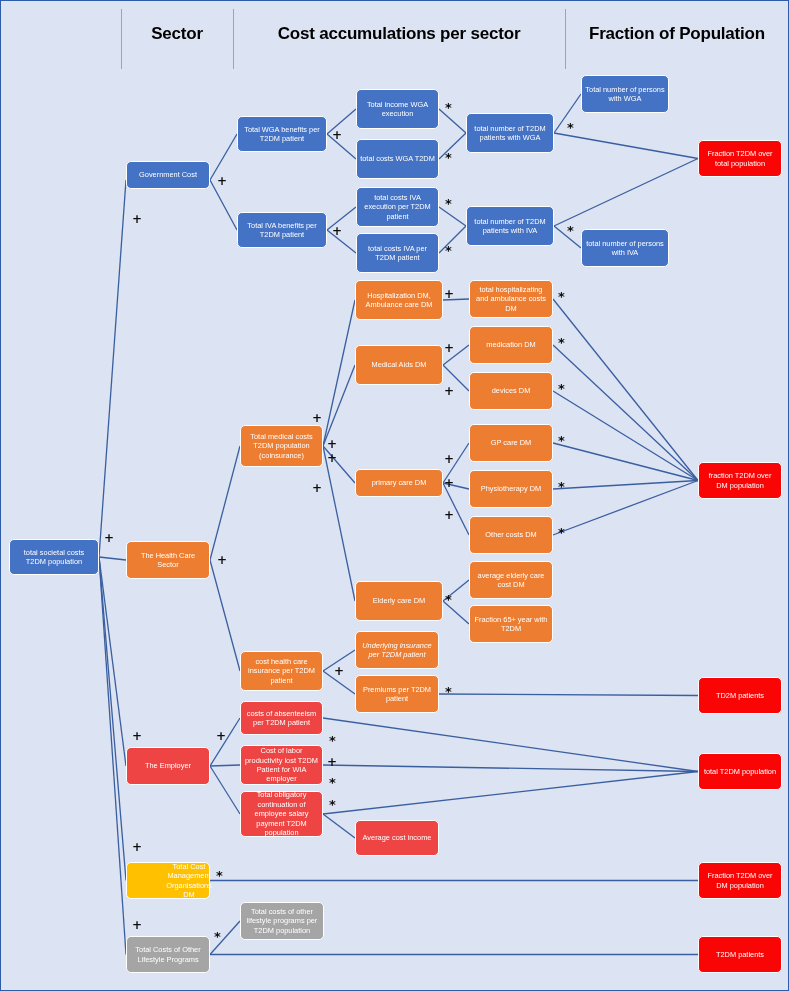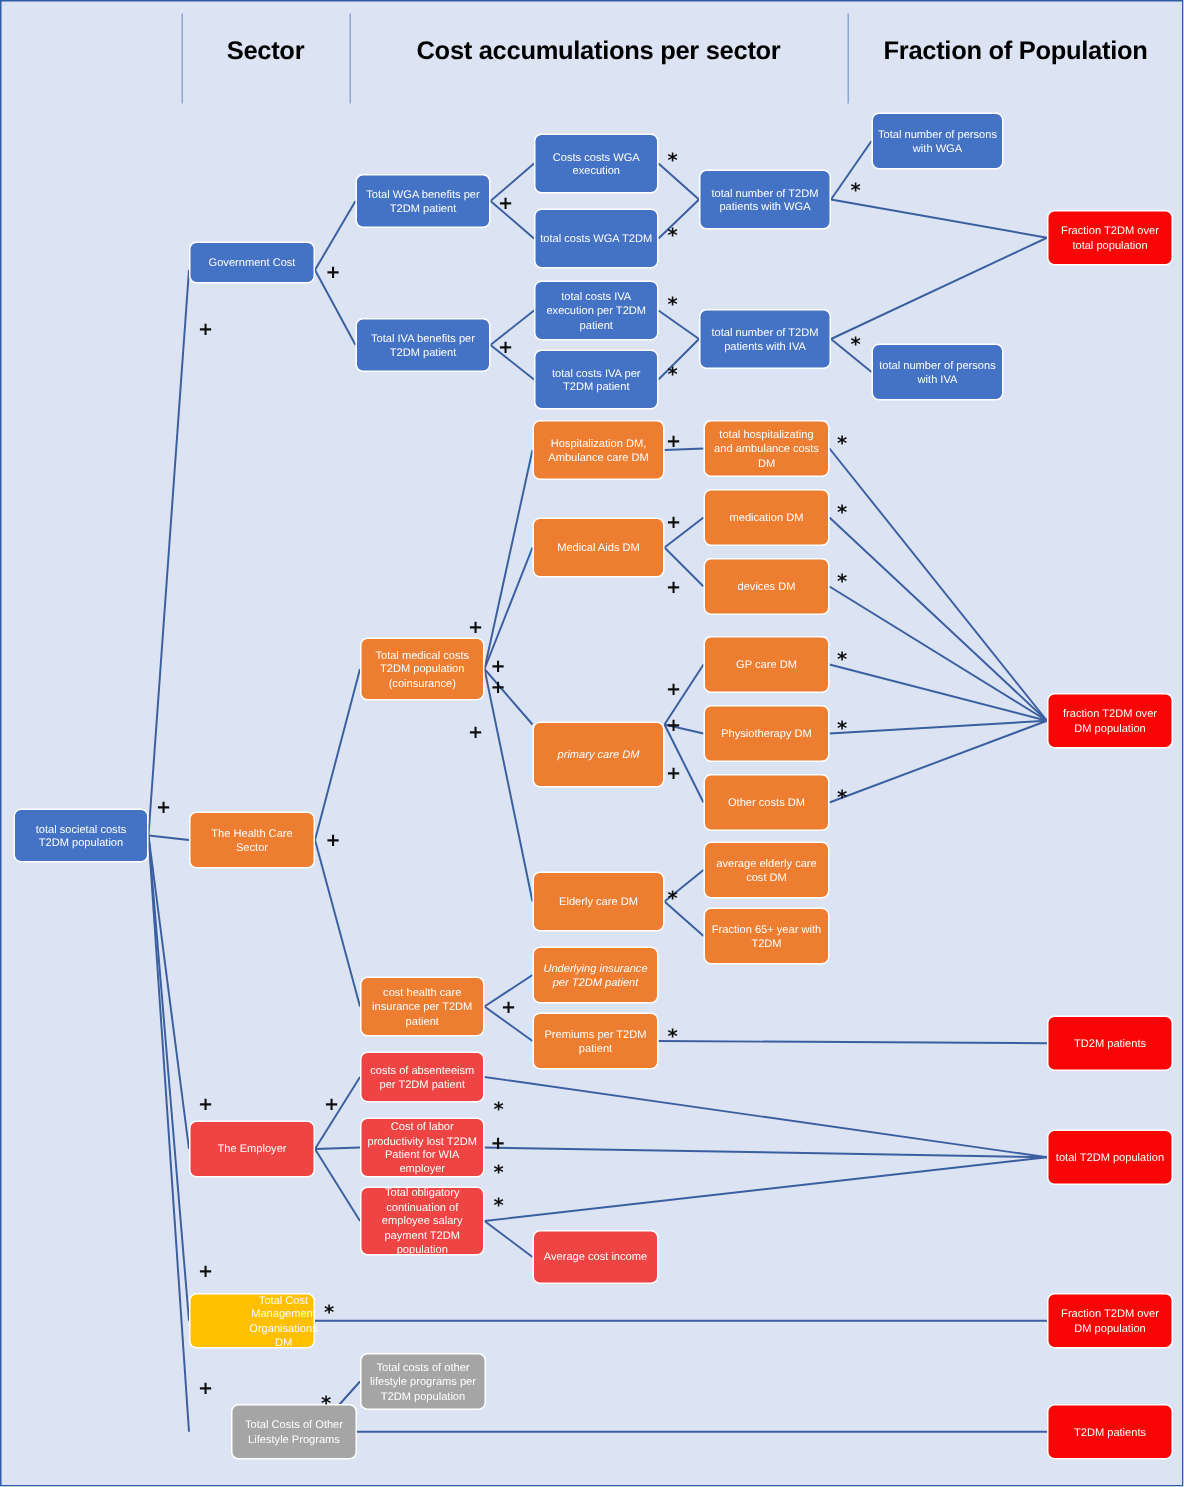--- a/index.html
+++ b/index.html
@@ -132,21 +132,21 @@
       <div class="node blue" style="left: 125px; top: 160px; width: 84px; height: 28px;">
         <span>Government Cost</span>
       </div>
       <div class="node blue" style="left: 236px; top: 115px; width: 90px; height: 36px;">
         <span>Total WGA benefits per T2DM patient</span>
       </div>
       <div class="node blue" style="left: 236px; top: 211px; width: 90px; height: 36px;">
         <span>Total IVA benefits per T2DM patient</span>
       </div>
       <div class="node blue" style="left: 355px; top: 88px; width: 83px; height: 40px;">
-        <span>Costs costs WGA execution</span>
+        <span>Total income WGA execution</span>
       </div>
       <div class="node blue" style="left: 355px; top: 138px; width: 83px; height: 40px;">
         <span>total costs WGA T2DM</span>
       </div>
       <div class="node blue" style="left: 355px; top: 186px; width: 83px; height: 40px;">
         <span>total costs IVA execution per T2DM patient</span>
       </div>
       <div class="node blue" style="left: 355px; top: 232px; width: 83px; height: 40px;">
         <span>total costs IVA per T2DM patient</span>
       </div>
@@ -170,21 +170,21 @@
       </div>
       <div class="node orange" style="left: 239px; top: 424px; width: 83px; height: 42px;">
         <span>Total medical costs T2DM population (coinsurance)</span>
       </div>
       <div class="node orange" style="left: 354px; top: 279px; width: 88px; height: 40px;">
         <span>Hospitalization DM, Ambulance care DM</span>
       </div>
       <div class="node orange" style="left: 354px; top: 344px; width: 88px; height: 40px;">
         <span>Medical Aids DM</span>
       </div>
-      <div class="node orange" style="left: 354px; top: 480px; width: 88px; height: 44px; font-style: italic;">
+      <div class="node orange" style="left: 354px; top: 468px; width: 88px; height: 28px;">
         <span>primary care DM</span>
       </div>
       <div class="node orange" style="left: 354px; top: 580px; width: 88px; height: 40px;">
         <span>Elderly care DM</span>
       </div>
       <div class="node orange" style="left: 239px; top: 650px; width: 83px; height: 40px;">
         <span>cost health care insurance per T2DM patient</span>
       </div>
       <div class="node orange" style="left: 468px; top: 279px; width: 84px; height: 38px;">
         <span>total hospitalizating and ambulance costs DM</span>
@@ -239,21 +239,21 @@
       </div>
       <div class="node red" style="left: 697px; top: 752px; width: 84px; height: 37px;">
         <span>total T2DM population</span>
       </div>
       <div class="node yellow" style="left: 125px; top: 861px; width: 84px; height: 37px; padding-left: 45px;">
         <span>Total Cost Management Organisations DM</span>
       </div>
       <div class="node red" style="left: 697px; top: 861px; width: 84px; height: 37px;">
         <span>Fraction T2DM over DM population</span>
       </div>
-      <div class="node gray" style="left: 125px; top: 935px; width: 84px; height: 37px; margin-left: 28px;">
+      <div class="node gray" style="left: 125px; top: 935px; width: 84px; height: 37px;">
         <span>Total Costs of Other Lifestyle Programs</span>
       </div>
       <div class="node gray" style="left: 239px; top: 901px; width: 84px; height: 38px;">
         <span>Total costs of other lifestyle programs per T2DM population</span>
       </div>
       <div class="node red" style="left: 697px; top: 935px; width: 84px; height: 37px;">
         <span>T2DM patients</span>
       </div>
     </div>
   <div id="operators">

